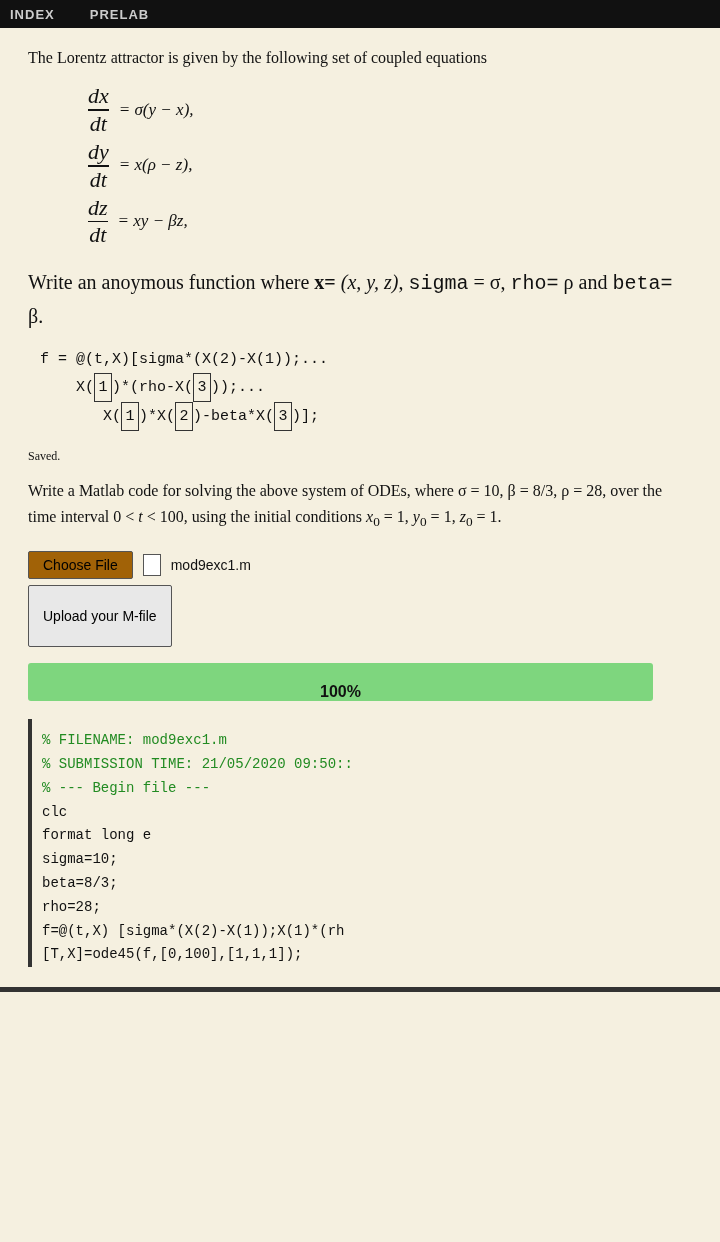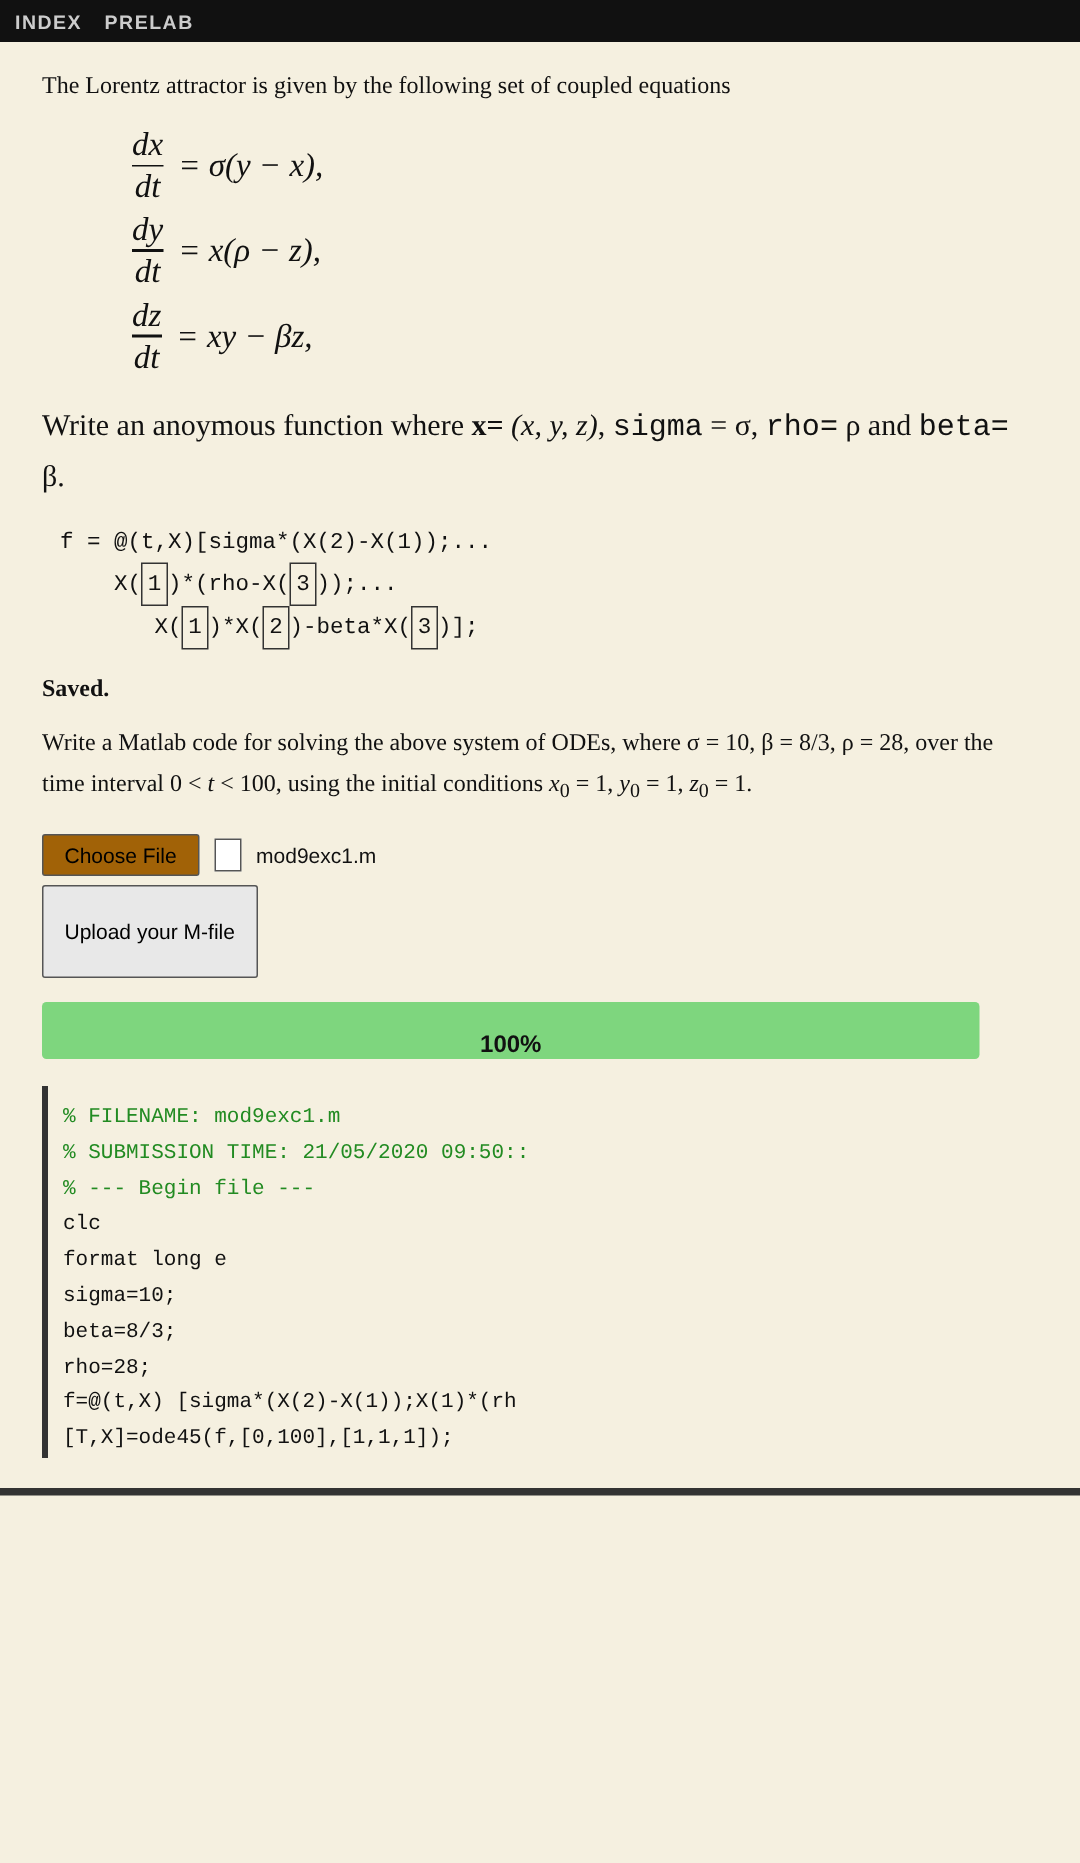--- a/index.html
+++ b/index.html
@@ -14,21 +14,21 @@
       color: #111;
     }
 
     .top-bar {
       background: #111;
       height: 28px;
       width: 100%;
       display: flex;
       align-items: center;
       padding: 0 10px;
-      gap: 15px;
+      gap: 35px;
     }
 
     .top-bar span {
       color: #ccc;
       font-size: 13px;
       font-family: Arial, sans-serif;
       letter-spacing: 1px;
       font-weight: bold;
     }
 
@@ -71,21 +71,21 @@
     }
 
     .fraction .bar {
       width: 100%;
       height: 1.5px;
       background: #111;
       margin: 1px 0;
     }
 
     .eq-rhs {
-      font-size: 22px;
+      font-size: 17px;
       font-style: italic;
     }
 
     .write-text {
       font-size: 20px;
       line-height: 1.6;
       margin-bottom: 14px;
     }
 
     .code-block {
@@ -105,22 +105,22 @@
       display: inline-block;
       border: 1.5px solid #333;
       padding: 0 3px;
       min-width: 18px;
       text-align: center;
       font-family: 'Courier New', Courier, monospace;
       font-size: 15px;
     }
 
     .saved-label {
-      font-weight: bold;
-      font-size: 16px;
+      font-weight: normal;
+      font-size: 12px;
       margin-bottom: 14px;
       margin-top: 4px;
     }
 
     .ode-text {
       font-size: 16px;
       line-height: 1.65;
       margin-bottom: 18px;
     }
 

